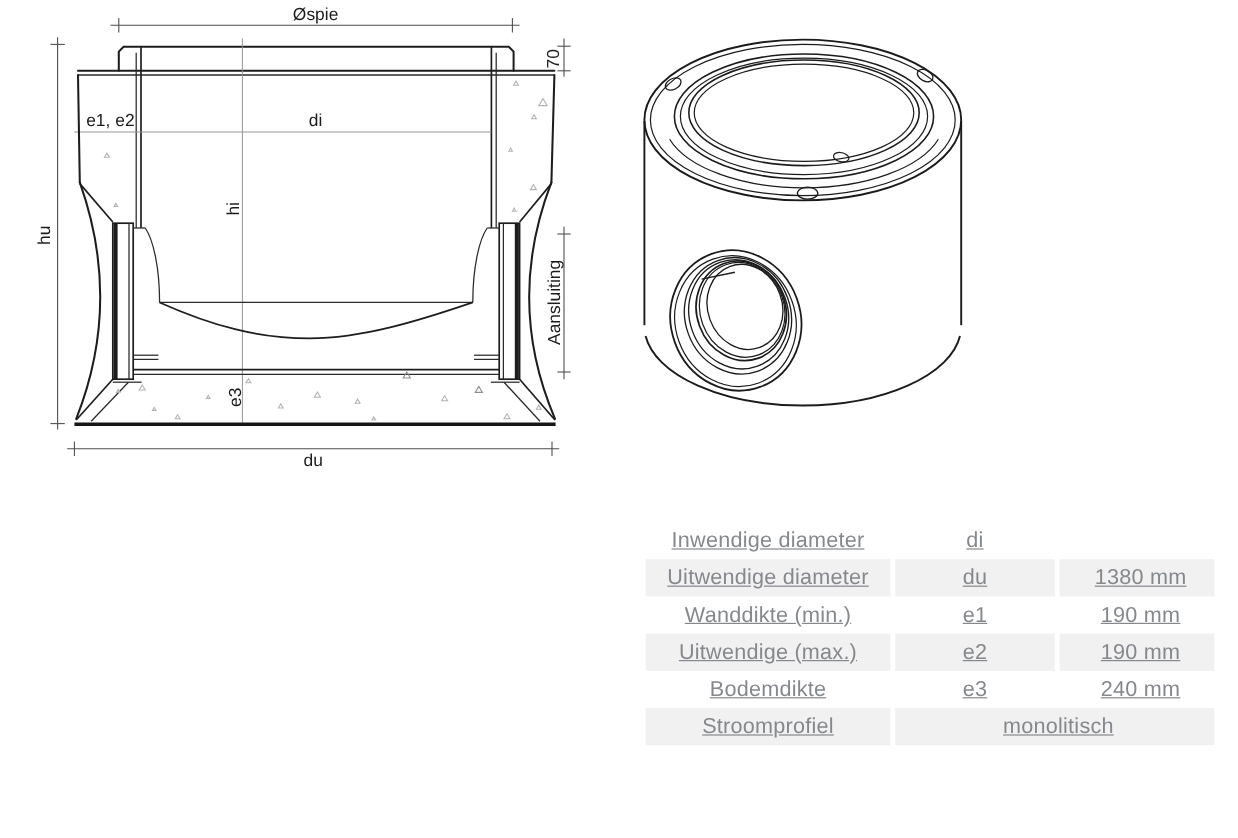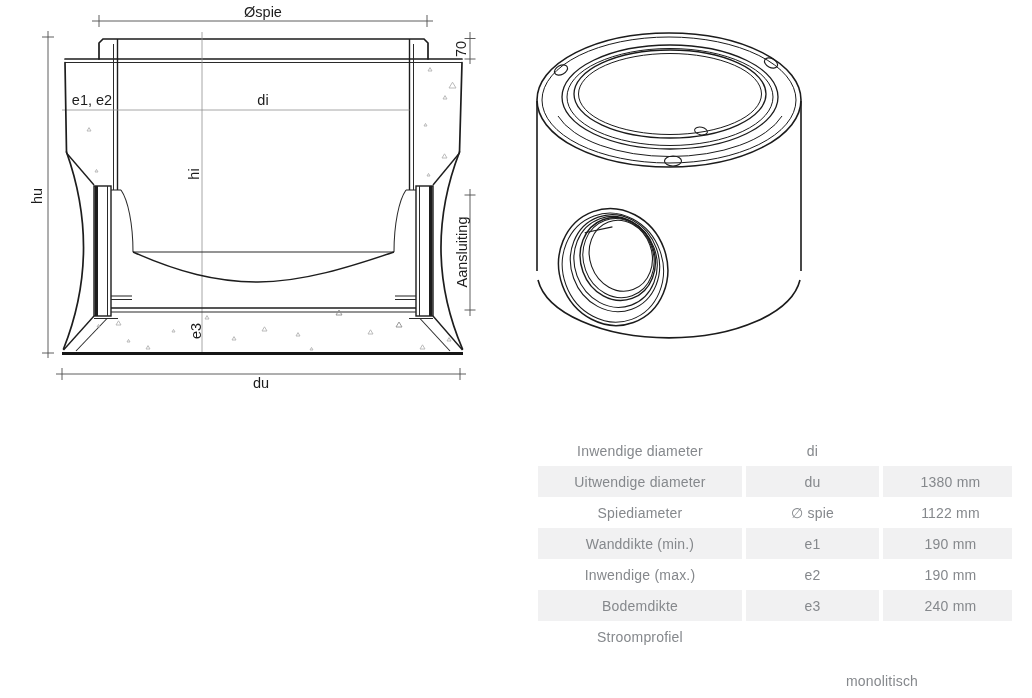--- a/index.html
+++ b/index.html
@@ -12,26 +12,26 @@
   .thick{stroke:#161616;stroke-width:2.8;fill:none;}
   .dim  {stroke:#4d4d4d;stroke-width:0.9;fill:none;}
   .ref  {stroke:#909090;stroke-width:0.8;fill:none;}
   .spk  {stroke:#b3b3b3;stroke-width:0.9;fill:none;}
   .spk2 {stroke:#8f8f8f;stroke-width:0.9;fill:none;}
   .lbl  {fill:#1c1c1c;font-size:14.5px;font-family:"Liberation Sans","DejaVu Sans",sans-serif;}
   .w3d  {stroke:#1b1b1b;fill:none;}
 
   
   .spec-table{position:absolute;left:538px;top:435px;width:480px;
-              font-size:14px;color:#85888c;letter-spacing:.2px;}
+              font-size:18px;color:#85888c;letter-spacing:.2px;text-decoration:underline;}
   .trow{display:grid;grid-template-columns:204px 133px 135px;column-gap:4px;height:31px;}
   .cell{display:flex;align-items:center;justify-content:center;height:31px;
         white-space:nowrap;overflow:hidden;}
   .trow:nth-child(even) .cell{background:#f1f1f2;}
-  .cspan{grid-column:2 / 4;margin-top:44px;}
+  .cspan{grid-column:2 / 4;}
 </style>
 </head>
 <body>
 
 <div id="page">
 
 <svg id="drawing-svg" width="1032" height="698" viewBox="0 0 1032 698">
 
   <g>
 
@@ -168,31 +168,26 @@
     <div class="trow">
       <div class="cell">Inwendige diameter</div>
       <div class="cell">di</div>
     </div>
     <div class="trow">
       <div class="cell">Uitwendige diameter</div>
       <div class="cell">du</div>
       <div class="cell">1380 mm</div>
     </div>
     <div class="trow">
-      <div class="cell">Spiediameter</div>
-      <div class="cell">∅ spie</div>
-      <div class="cell">1122 mm</div>
-    </div>
-    <div class="trow">
       <div class="cell">Wanddikte (min.)</div>
       <div class="cell">e1</div>
       <div class="cell">190 mm</div>
     </div>
     <div class="trow">
-      <div class="cell">Inwendige (max.)</div>
+      <div class="cell">Uitwendige (max.)</div>
       <div class="cell">e2</div>
       <div class="cell">190 mm</div>
     </div>
     <div class="trow">
       <div class="cell">Bodemdikte</div>
       <div class="cell">e3</div>
       <div class="cell">240 mm</div>
     </div>
     <div class="trow">
       <div class="cell">Stroomprofiel</div>

